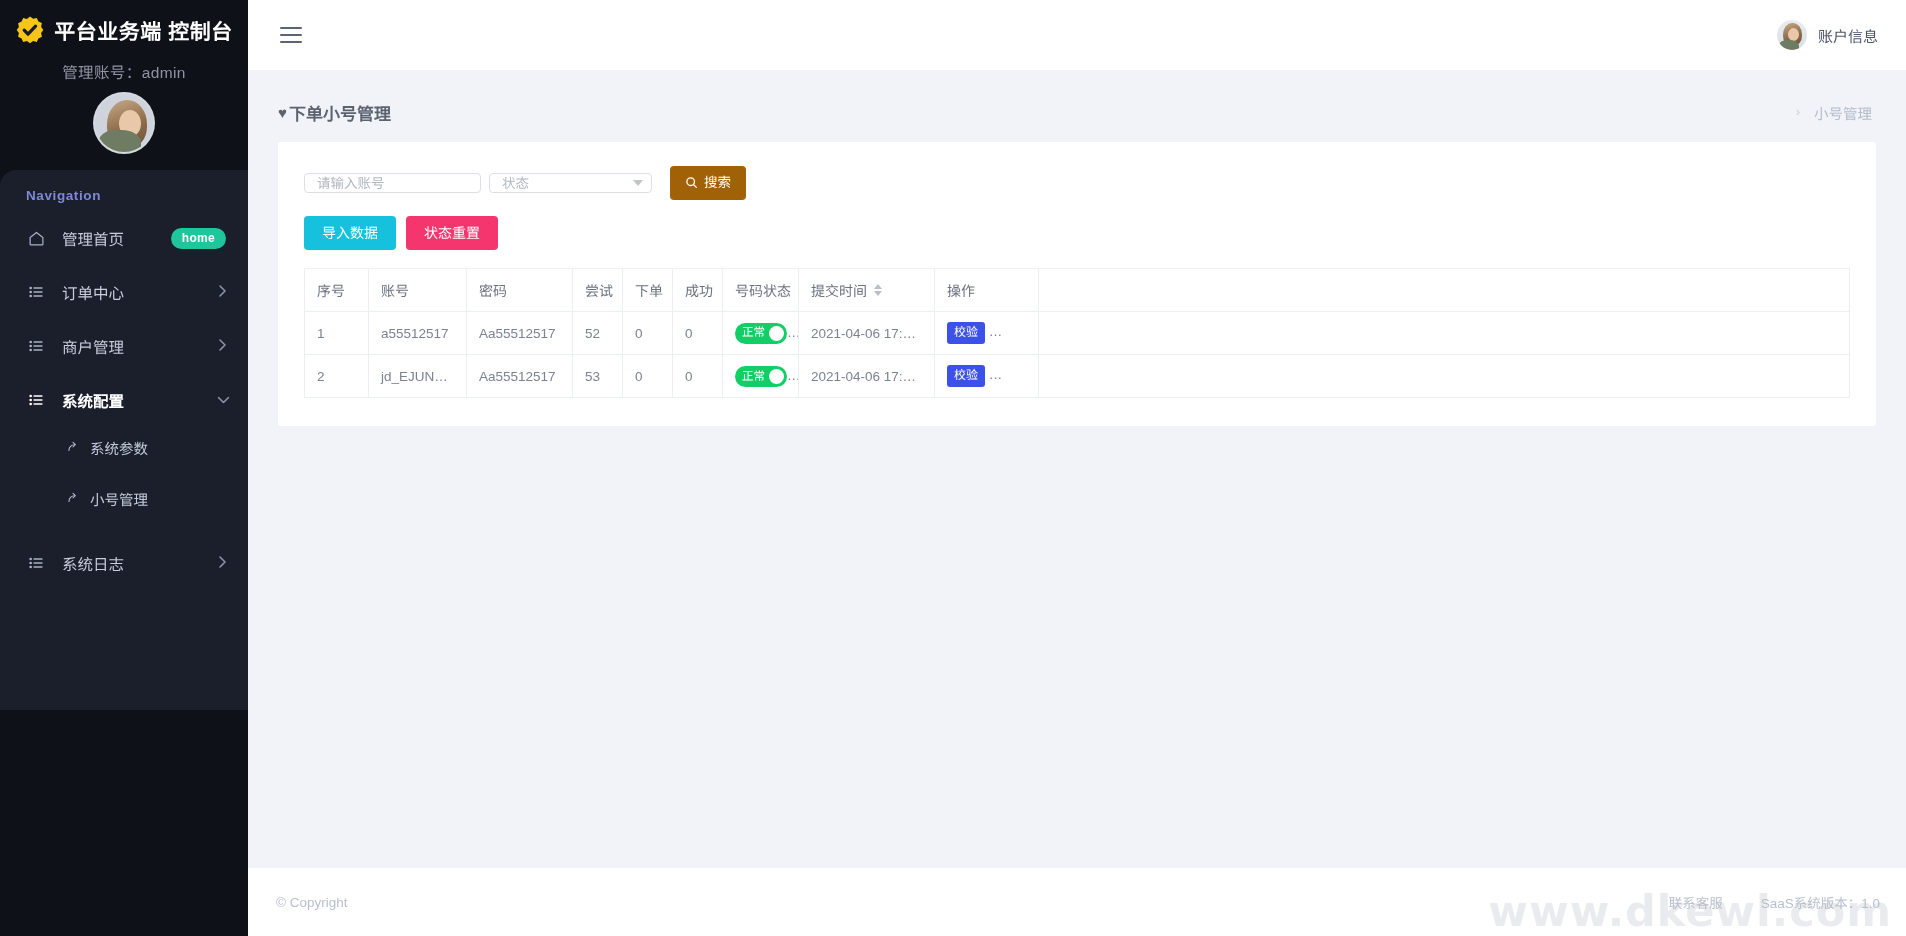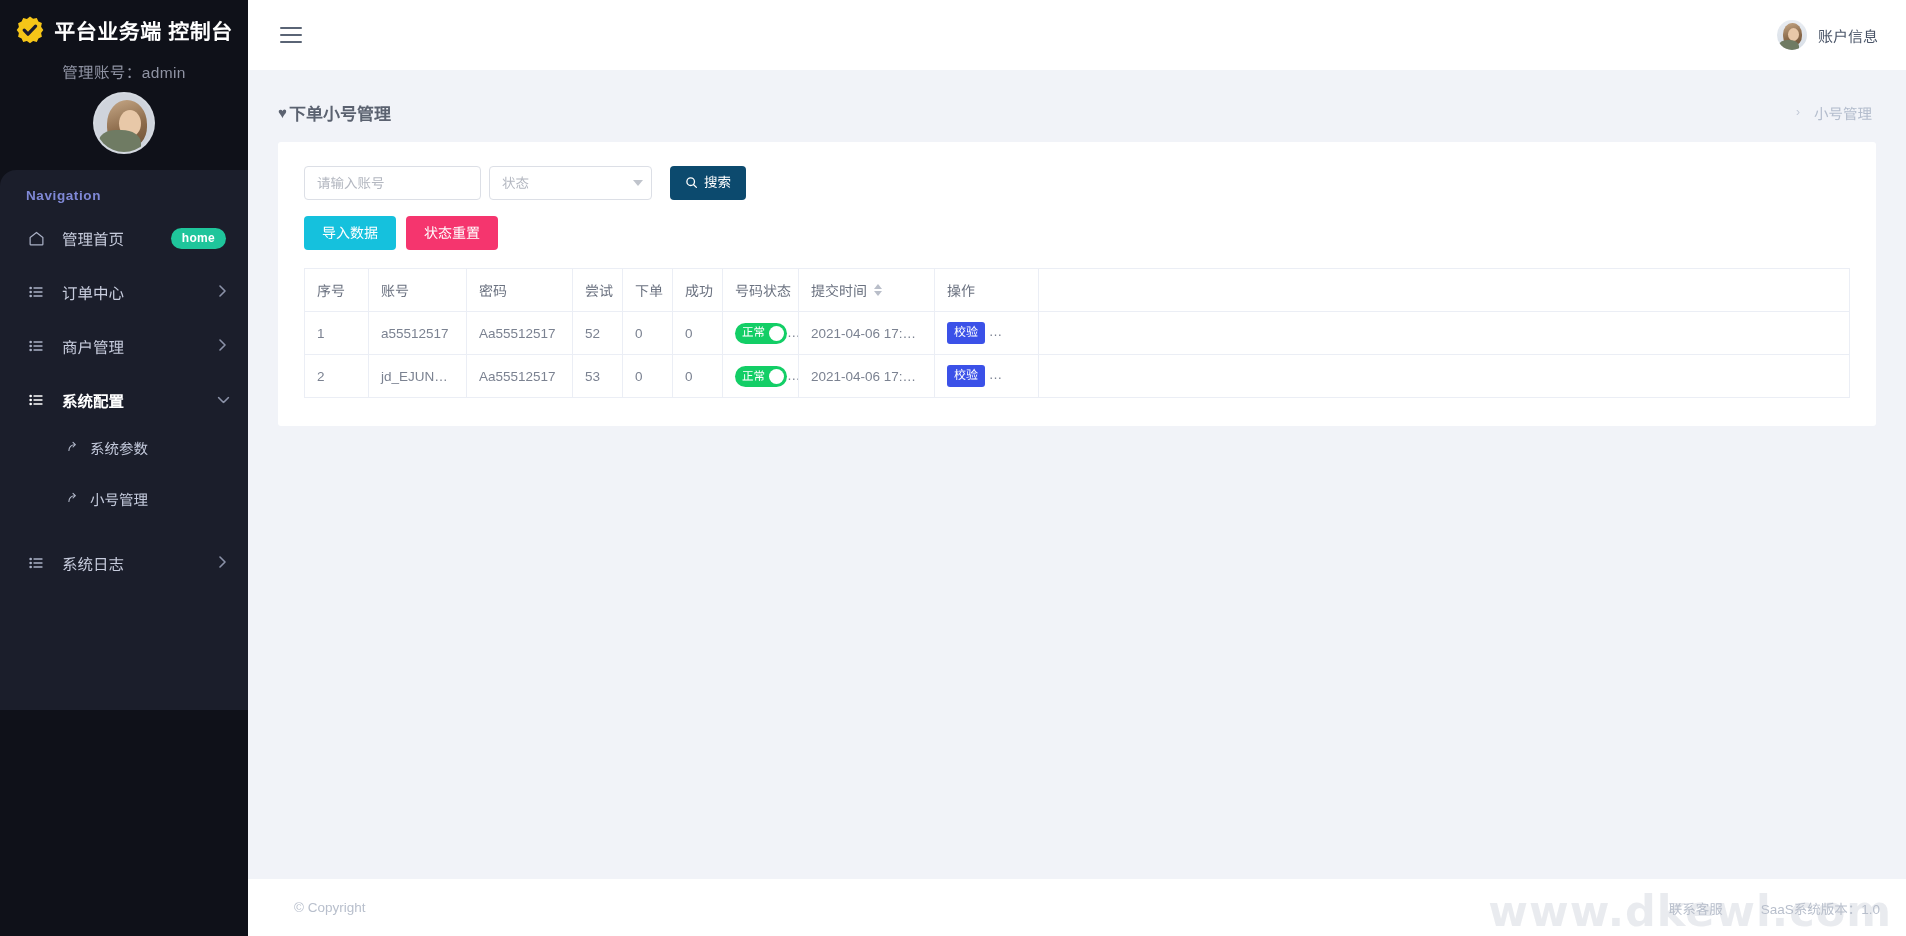--- a/index.html
+++ b/index.html
@@ -188,21 +188,21 @@
     margin: 10px 30px 0 30px;
     background: #ffffff;
     border-radius: 3px;
     padding: 24px 26px 28px 26px;
     min-height: 206px;
     flex: 0 0 auto;
   }
 
   .filters { display: flex; align-items: center; gap: 8px; }
   .inp {
-    width: 177px; height: 34px;
+    width: 177px; height: 20px;
     border: 1px solid #dcdfe6;
     border-radius: 4px;
     padding: 0 12px;
     font-size: 13.5px;
     color: #606266;
     background: #fff;
     outline: none;
     font-family: "Liberation Sans", "DejaVu Sans", sans-serif;
   }
   .inp::placeholder { color: #b3b7c0; }
@@ -220,21 +220,21 @@
     border: none; cursor: pointer;
     border-radius: 4px;
     font-size: 13.5px;
     color: #fff;
     height: 34px;
     padding: 0 15px;
     display: inline-flex; align-items: center; gap: 6px;
     font-family: "Liberation Sans", "DejaVu Sans", sans-serif;
     line-height: 1;
   }
-  .btn-search { background: #0c4a6e; margin-left: 10px; }
+  .btn-search { background: #a16207; margin-left: 10px; }
   .btn-search .sicon { font-size: 13px; }
   .actions { display: flex; gap: 10px; margin-top: 16px; }
   .btn-import { background: #15c1dd; height: 34px; padding: 0 18px; font-size: 14px; }
   .btn-reset  { background: #f5356e; height: 34px; padding: 0 18px; font-size: 14px; }
 
   
   table.grid {
     width: 100%;
     border-collapse: collapse;
     margin-top: 18px;
@@ -283,24 +283,24 @@
     padding: 4px 7px 5px;
     font-family: "Liberation Sans", "DejaVu Sans", sans-serif;
     line-height: 1.1;
   }
   .op-verify { background: #3b51e8; }
   .op-delete { background: #f5356e; margin-left: 6px; }
 
   
   .footer {
     margin-top: auto;
-    height: 57px;
+    height: 68px;
     background: #fff;
     display: flex; align-items: center; justify-content: space-between;
-    padding: 0 26px 0 46px;
+    padding: 0 26px 0 28px;
     font-size: 13.5px;
     color: #b8bfcc;
     position: relative;
     z-index: 5;
   }
   .footer-right { display: flex; align-items: center; gap: 38px; color: #b8bfcc; }
 
   
   .watermark {
     position: absolute;

